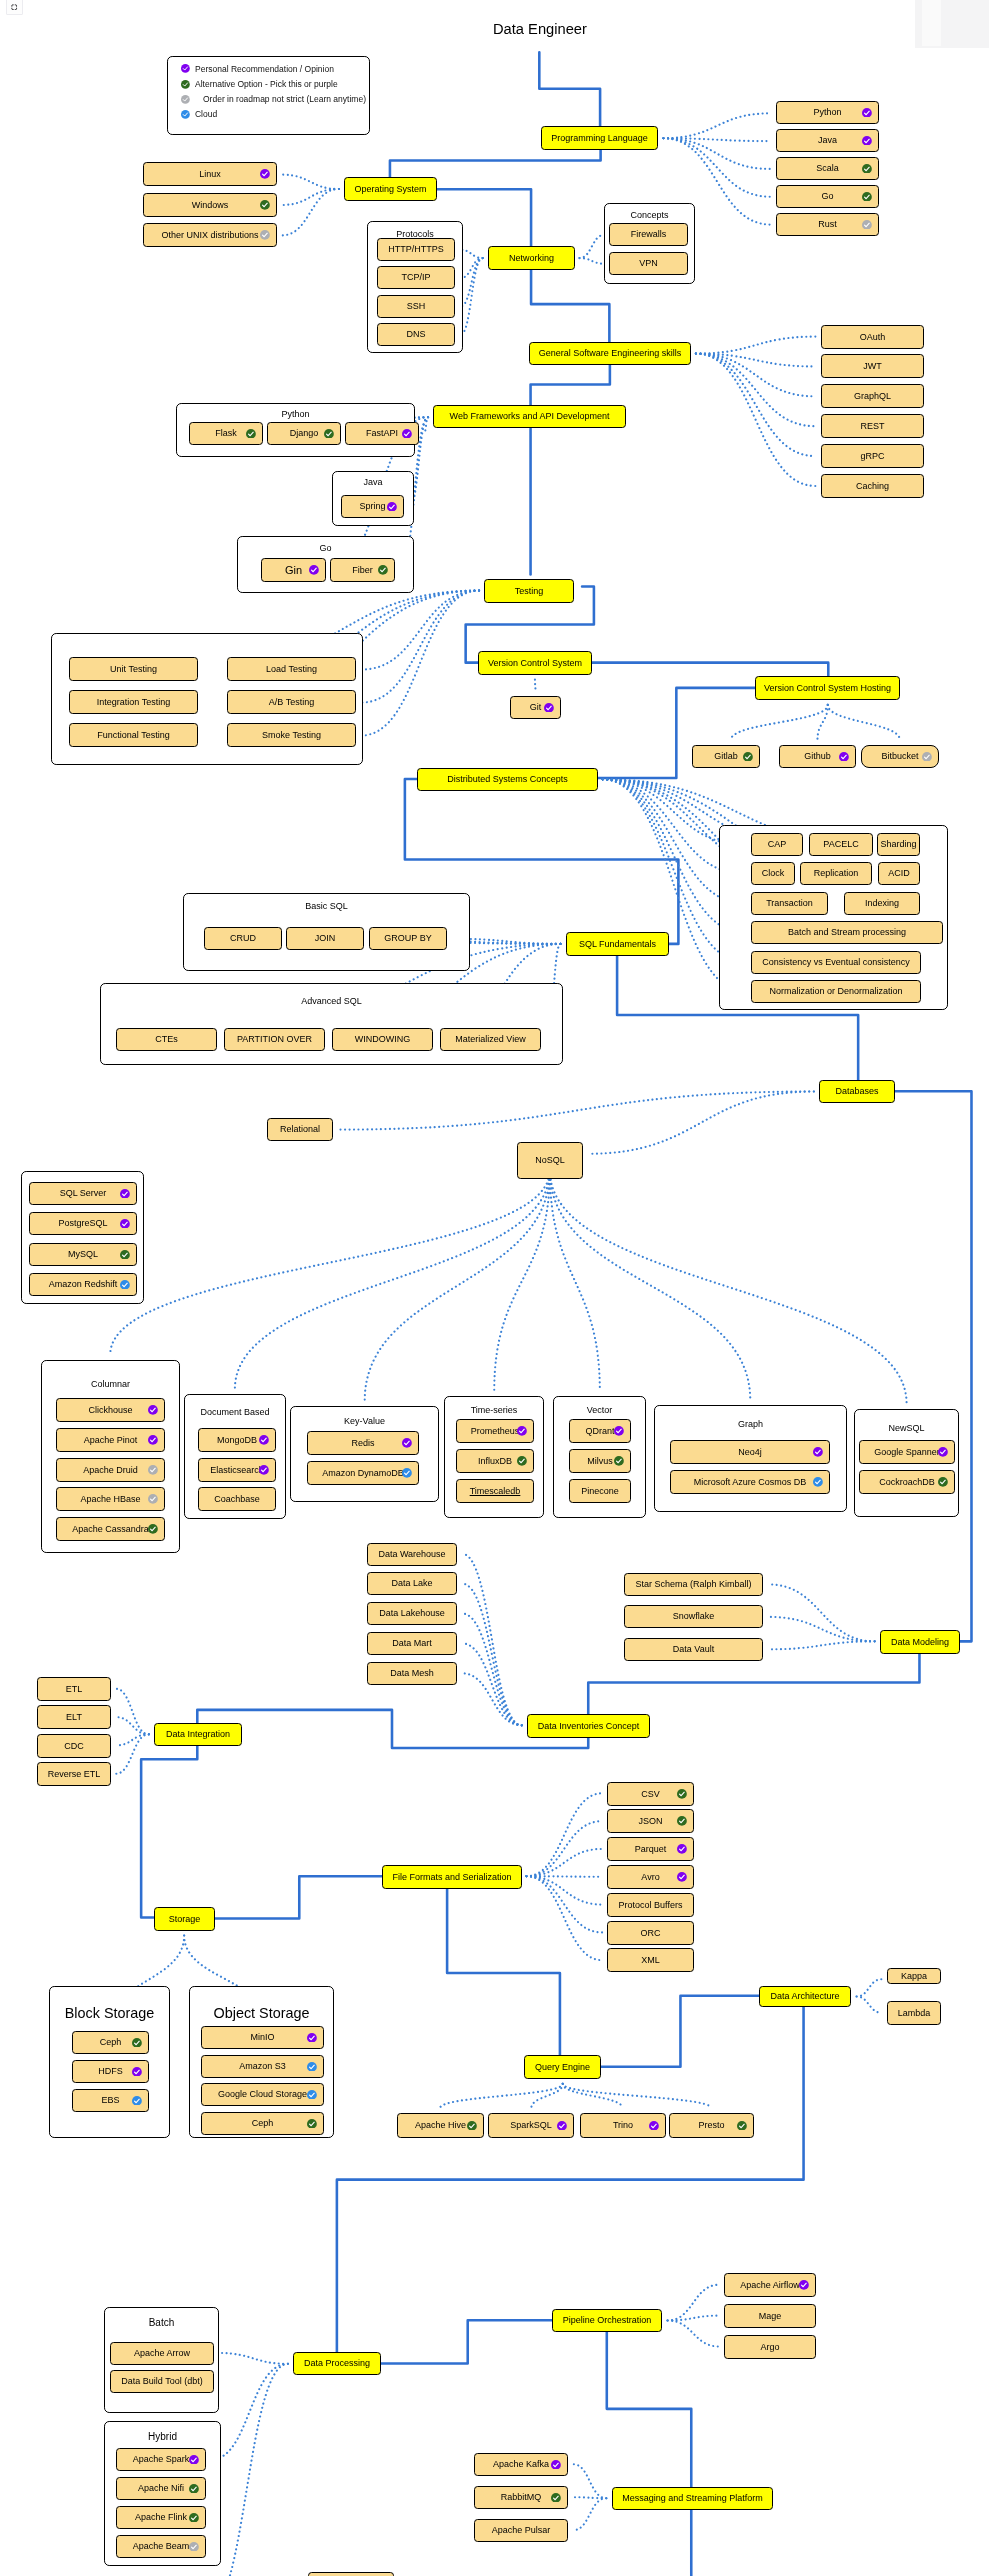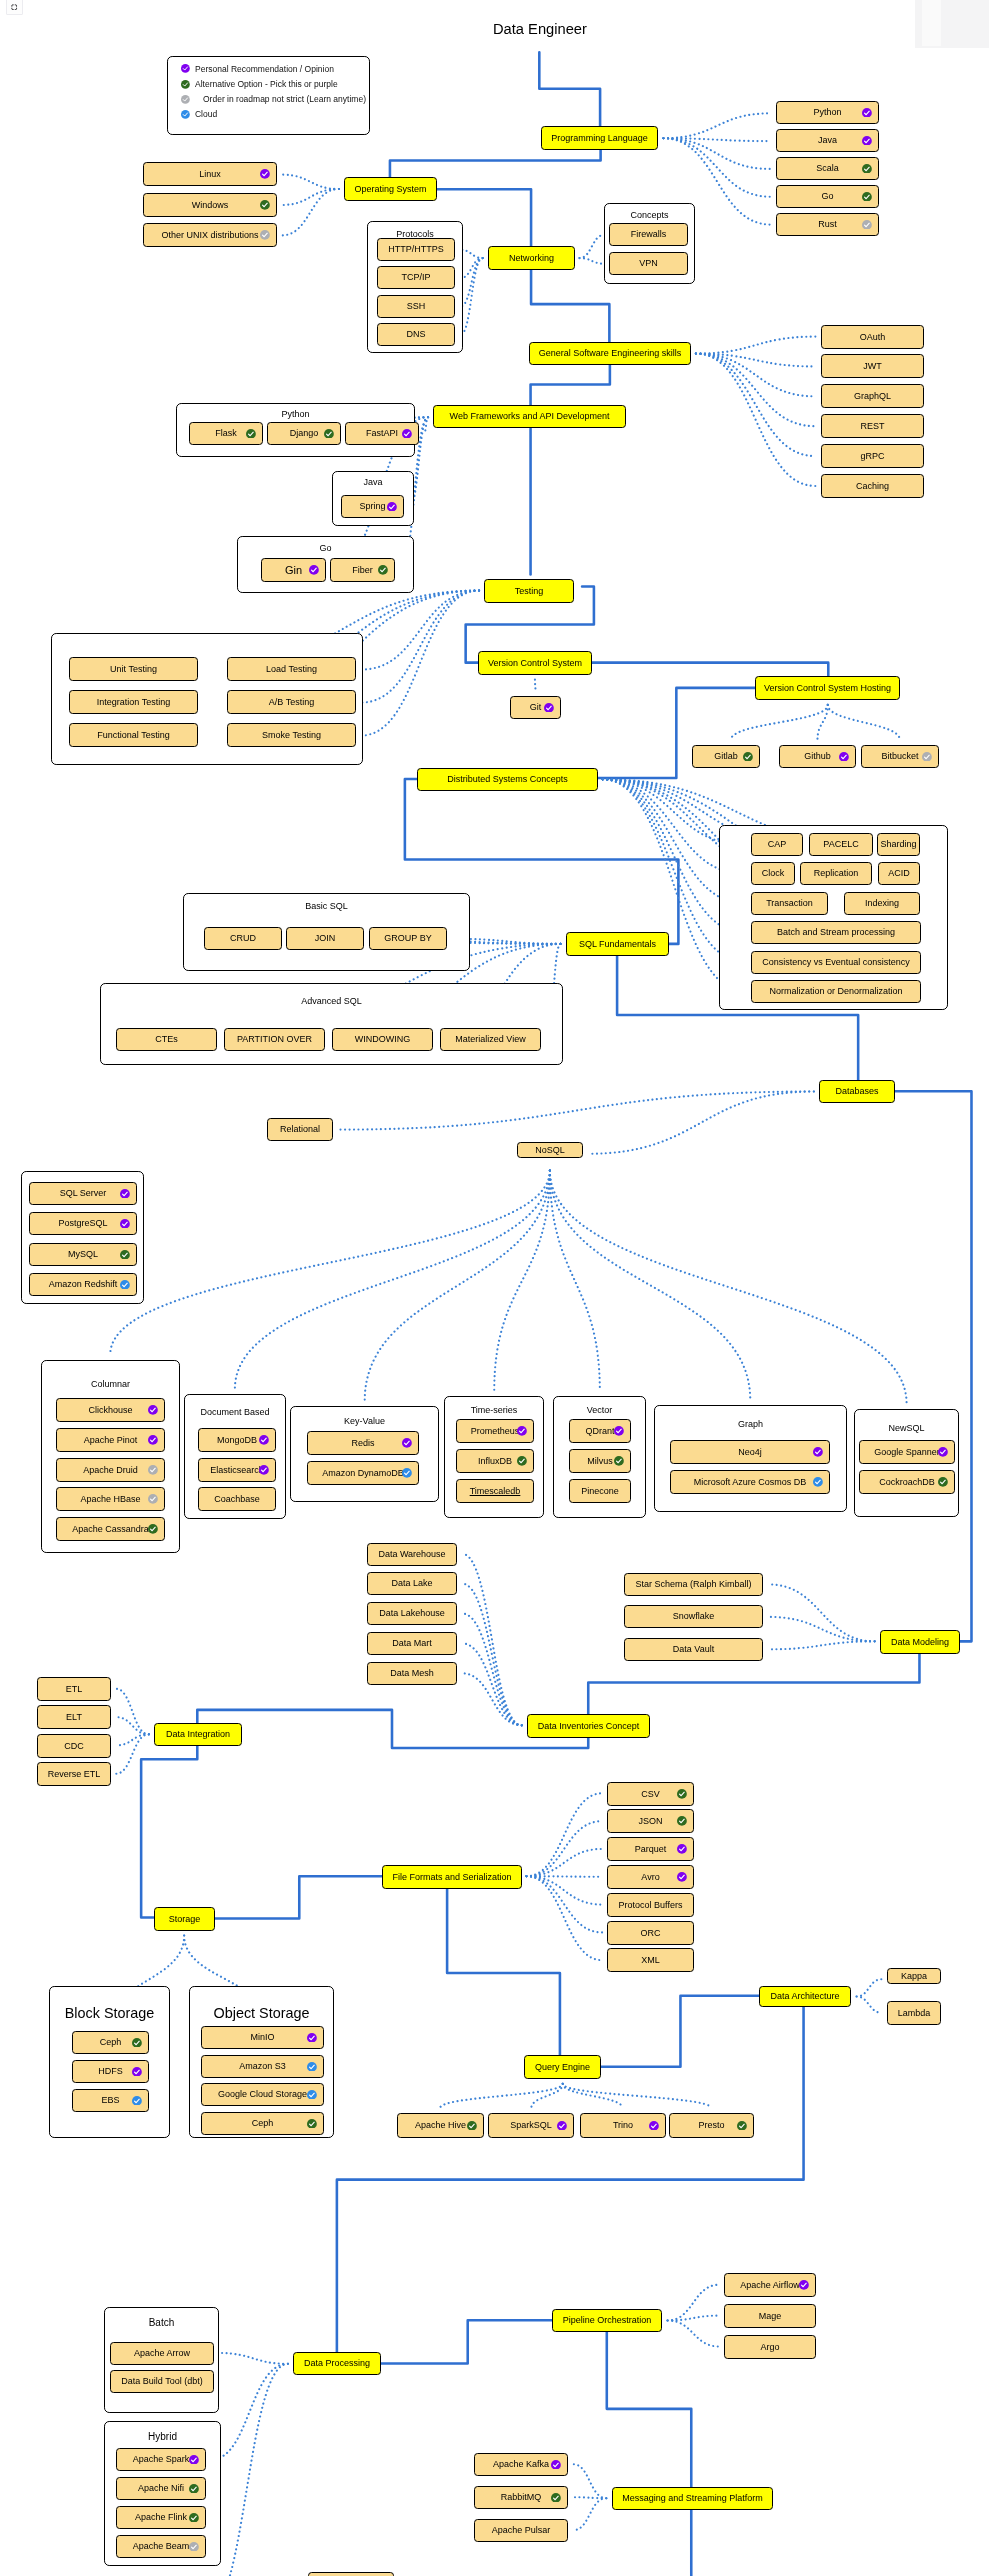--- a/index.html
+++ b/index.html
@@ -430,21 +430,21 @@
             <path d="M6.2 12.5 L10.2 16.5 L17.8 7.9" fill="none" stroke="#fff" stroke-width="2.7" stroke-linecap="round" stroke-linejoin="round"></path>
           </svg></span>
       </div>
 <div class="node sub" style="left:779px;top:745px;width:77px;height:23px;">
         <span class="lbl" style="font-size:9px;">Github</span>
         <span class="badge" style="right:6.2px;width:9.8px;height:9.8px;"><svg viewBox="0 0 24 24" width="100%" height="100%">
             <circle cx="12" cy="12" r="12" fill="#8000F0"></circle>
             <path d="M6.2 12.5 L10.2 16.5 L17.8 7.9" fill="none" stroke="#fff" stroke-width="2.7" stroke-linecap="round" stroke-linejoin="round"></path>
           </svg></span>
       </div>
-<div class="node sub" style="left:861px;top:745px;width:78px;height:23px;">
+<div class="node sub" style="left:861px;top:745px;width:78px;height:23px;border-radius:8px;">
         <span class="lbl" style="font-size:9px;">Bitbucket</span>
         <span class="badge" style="right:6.2px;width:9.8px;height:9.8px;"><svg viewBox="0 0 24 24" width="100%" height="100%">
             <circle cx="12" cy="12" r="12" fill="#ADAFB3"></circle>
             <path d="M6.2 12.5 L10.2 16.5 L17.8 7.9" fill="none" stroke="#fff" stroke-width="2.7" stroke-linecap="round" stroke-linejoin="round"></path>
           </svg></span>
       </div>
 <div class="node main" style="left:417px;top:768px;width:181px;height:23px;">
         <span class="lbl" style="font-size:9px;">Distributed Systems Concepts</span>
       </div>
 <div class="node sub" style="left:751px;top:833px;width:52px;height:23px;">
@@ -464,21 +464,21 @@
       </div>
 <div class="node sub" style="left:878px;top:862px;width:42px;height:23px;">
         <span class="lbl" style="font-size:9px;">ACID</span>
       </div>
 <div class="node sub" style="left:751px;top:892px;width:77px;height:23px;">
         <span class="lbl" style="font-size:9px;">Transaction</span>
       </div>
 <div class="node sub" style="left:844px;top:892px;width:76px;height:23px;">
         <span class="lbl" style="font-size:9px;">Indexing</span>
       </div>
-<div class="node sub" style="left:751px;top:921px;width:170px;height:23px;">
+<div class="node sub" style="left:751px;top:921px;width:192px;height:23px;">
         <span class="lbl" style="font-size:9px;">Batch and Stream processing</span>
       </div>
 <div class="node sub" style="left:751px;top:951px;width:170px;height:23px;">
         <span class="lbl" style="font-size:9px;">Consistency vs Eventual consistency</span>
       </div>
 <div class="node sub" style="left:751px;top:980px;width:170px;height:23px;">
         <span class="lbl" style="font-size:9px;">Normalization or Denormalization</span>
       </div>
 <div class="node main" style="left:566px;top:932px;width:103px;height:24px;">
         <span class="lbl" style="font-size:9px;">SQL Fundamentals</span>
@@ -503,21 +503,21 @@
       </div>
 <div class="node sub" style="left:440px;top:1028px;width:101px;height:23px;">
         <span class="lbl" style="font-size:9px;">Materialized View</span>
       </div>
 <div class="node main" style="left:819px;top:1080px;width:76px;height:23px;">
         <span class="lbl" style="font-size:9px;">Databases</span>
       </div>
 <div class="node sub" style="left:267px;top:1118px;width:66px;height:23px;">
         <span class="lbl" style="font-size:9px;">Relational</span>
       </div>
-<div class="node sub" style="left:517px;top:1142px;width:66px;height:16px;">
+<div class="node sub" style="left:517px;top:1142px;width:66px;height:37px;">
         <span class="lbl" style="font-size:9px;">NoSQL</span>
       </div>
 <div class="node sub" style="left:29px;top:1182px;width:108px;height:23px;">
         <span class="lbl" style="font-size:9px;">SQL Server</span>
         <span class="badge" style="right:6.2px;width:9.8px;height:9.8px;"><svg viewBox="0 0 24 24" width="100%" height="100%">
             <circle cx="12" cy="12" r="12" fill="#8000F0"></circle>
             <path d="M6.2 12.5 L10.2 16.5 L17.8 7.9" fill="none" stroke="#fff" stroke-width="2.7" stroke-linecap="round" stroke-linejoin="round"></path>
           </svg></span>
       </div>
 <div class="node sub" style="left:29px;top:1212px;width:108px;height:23px;">

